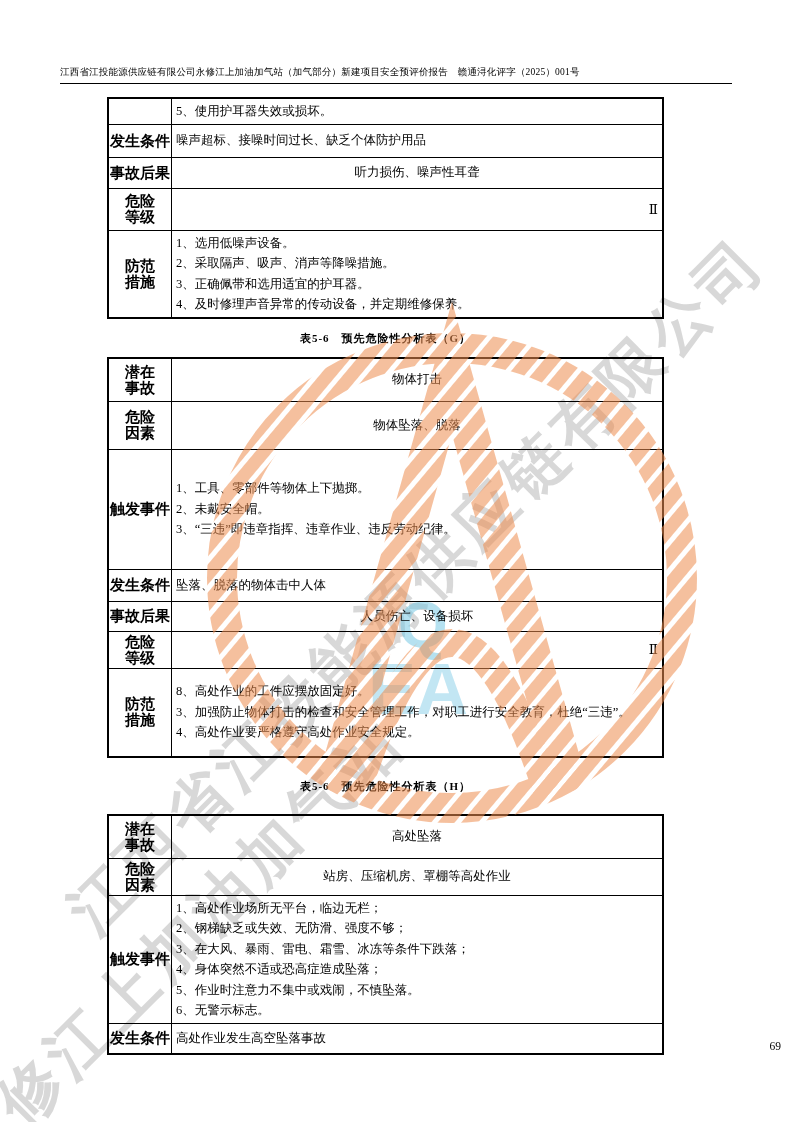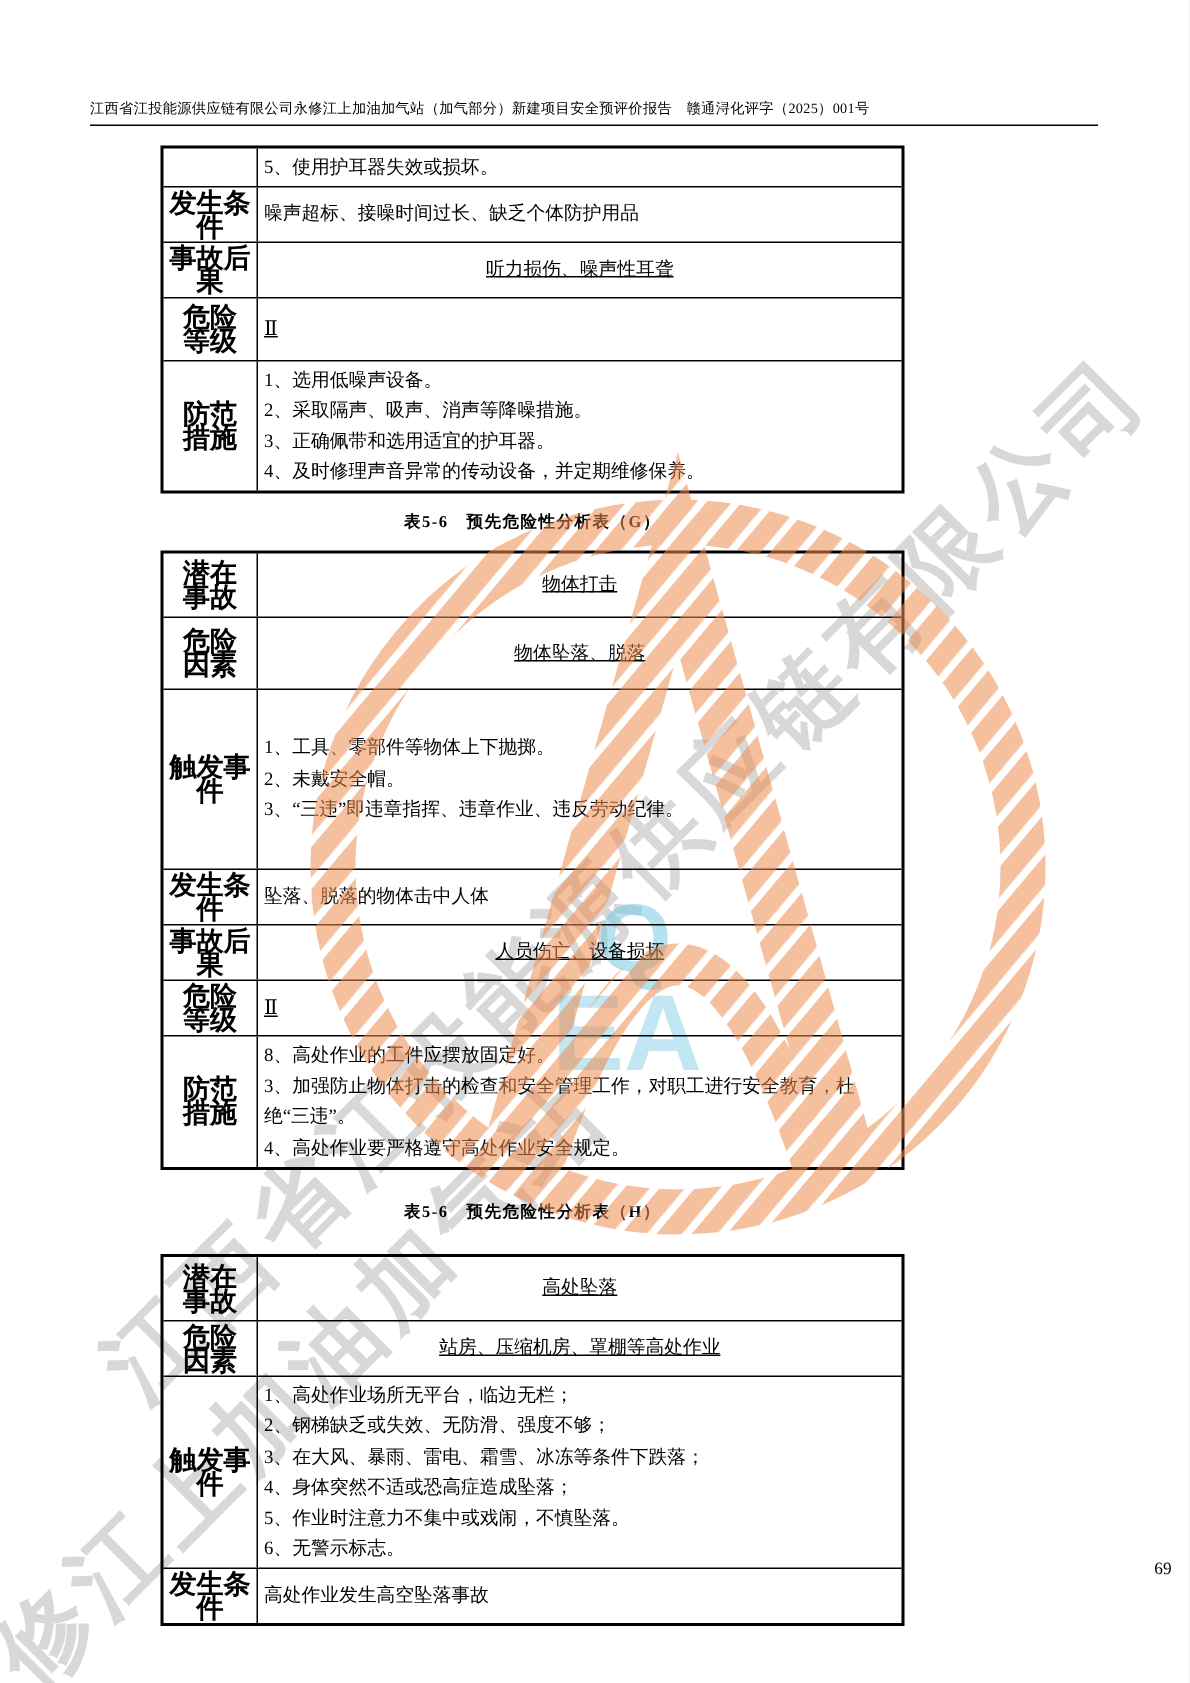--- a/index.html
+++ b/index.html
@@ -9,35 +9,35 @@
     font-family:"Liberation Serif","DejaVu Serif",serif;color:#000;
   }
   
   .header{
     position:absolute;left:60px;top:66px;width:672px;
     border-bottom:1.5px solid #000;padding-bottom:4px;
     text-align:left;font-size:9.5px;letter-spacing:.2px;white-space:nowrap;
     z-index:2;
   }
   
-  .doc{position:absolute;left:107px;top:97px;width:496px;z-index:2;}
+  .doc{position:absolute;left:107px;top:97px;width:557px;z-index:2;}
   .tbl{border:2px solid #000;box-sizing:border-box;background:transparent;}
   .row{display:flex;box-sizing:border-box;}
   .row + .row{border-top:1px solid #000;}
   .lbl{
     flex:0 0 60px;width:60px;border-right:1px solid #000;
     display:flex;align-items:center;justify-content:center;
-    font-weight:bold;font-size:18px;line-height:16px;text-align:center;
+    font-weight:bold;font-size:15px;line-height:16px;text-align:center;
     white-space:pre-line;padding:2px 1px;box-sizing:content-box;
   }
   .cnt{
     flex:1;display:flex;flex-direction:column;justify-content:center;
     padding:2px 4px;font-size:12.5px;box-sizing:border-box;
   }
-  .cnt.center{align-items:flex-start;text-align:center;text-decoration:underline;}
+  .cnt.center{align-items:flex-end;text-align:center;}
   .cnt .line{line-height:20.5px;width:100%;}
   .roman{font-size:13.5px;}
   .tbl-title{
     text-align:center;font-weight:bold;font-size:11px;line-height:26px;
     margin:6px 0;letter-spacing:1px;
   }
   .pagenum{
     position:absolute;left:0;right:12px;top:1040px;text-align:right;
     font-size:11.5px;z-index:2;
   }

